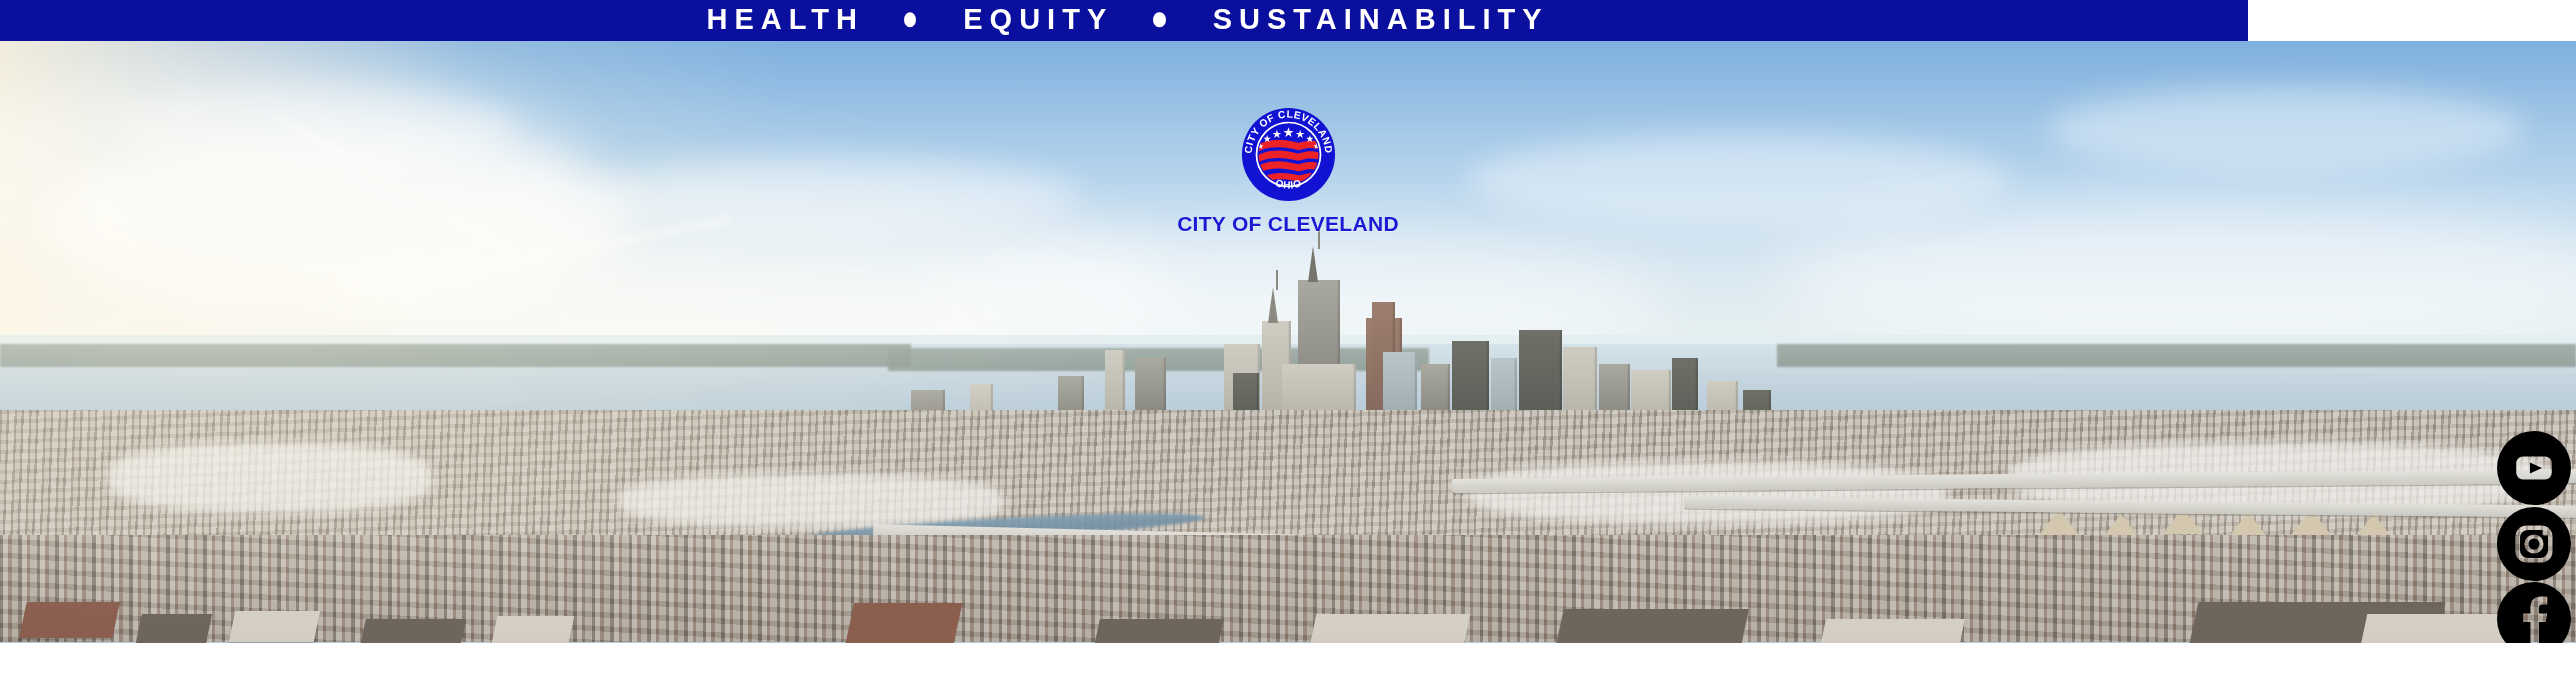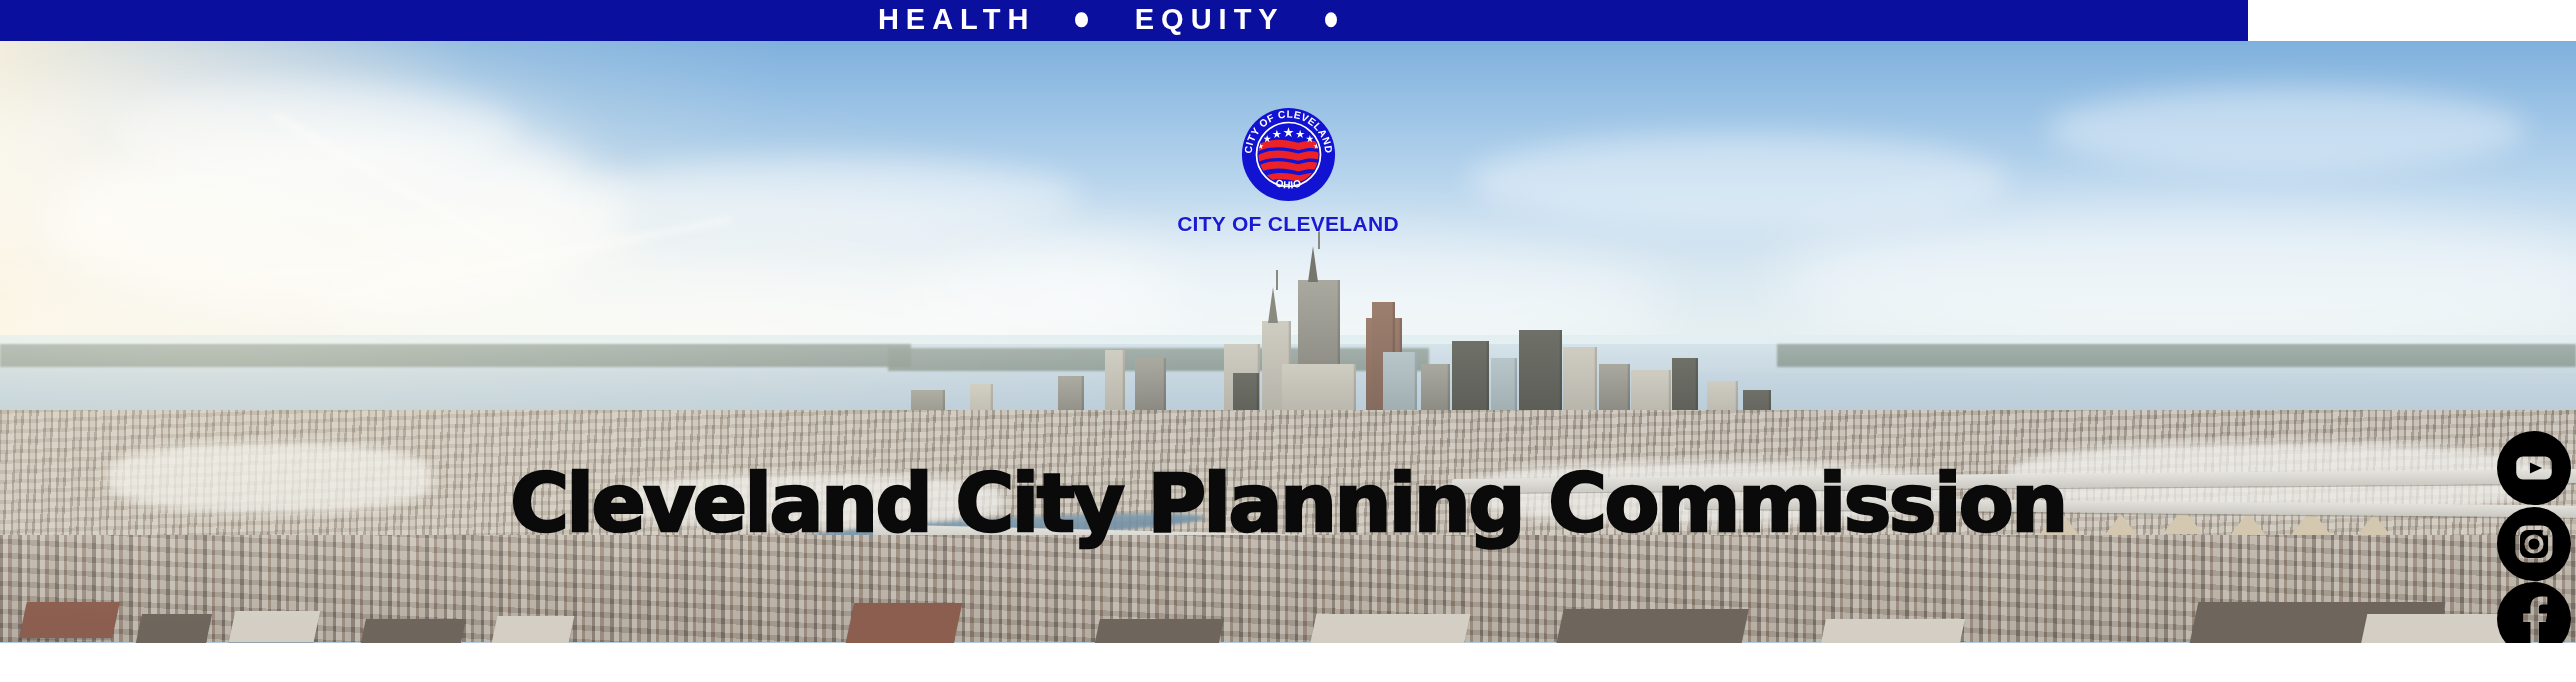--- a/index.html
+++ b/index.html
@@ -330,20 +330,21 @@
 <body>
 
 <div id="page">
 
   <div id="slogan-bar">
     <div id="slogan-inner">
       <span class="slogan-word">HEALTH</span>
       <span class="slogan-dot"></span>
       <span class="slogan-word">EQUITY</span>
       <span class="slogan-dot"></span>
+      <span class="slogan-word">SUSTAINABILITY</span>
     </div>
   </div>
 
   <div id="hero">
 
     <div class="sky"></div>
 
     <div class="cloud soft" style="left:-108px;  top:31px;  width:695px;  height:232px;"></div>
     <div class="cloud" style="left:46px;    top:93px; width:587px;  height:178px;"></div>
     <div class="cloud soft" style="left:324px;   top:154px; width:850px; height:193px;"></div>
@@ -476,21 +477,20 @@
           </text>
           <text>
             <textPath href="#arcBot" startOffset="50%" text-anchor="middle">OHIO</textPath>
           </text>
         </g>
       </svg>
 
       <div id="city-name">CITY OF CLEVELAND</div>
     </div>
 
-    <div id="main-title">Cleveland City Planning Commission</div>
 
     <div id="social-rail">
 
       <svg class="social-icon" viewBox="0 0 100 100">
         <defs>
           <mask id="ytMask">
             <rect x="0" y="0" width="100" height="100" fill="#fff"></rect>
             <rect x="26" y="34.5" width="48" height="31" rx="9" ry="9" fill="#000"></rect>
             <polygon points="44.5,42.5 61,50 44.5,57.5" fill="#fff"></polygon>
           </mask>

